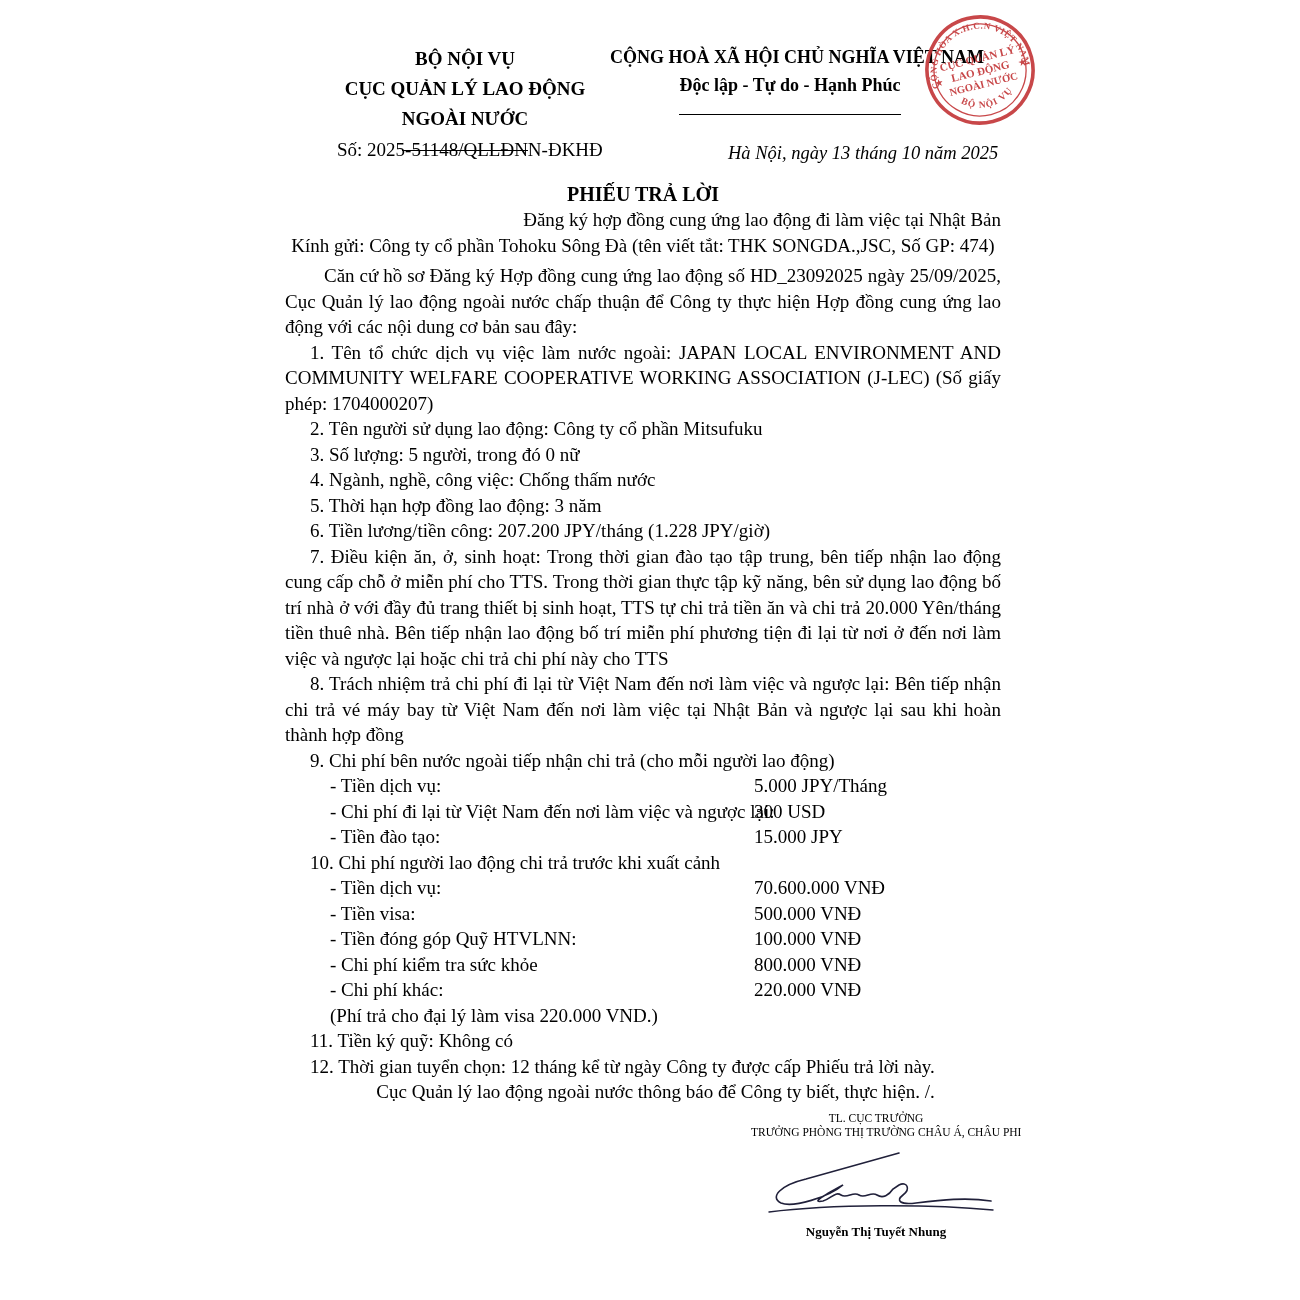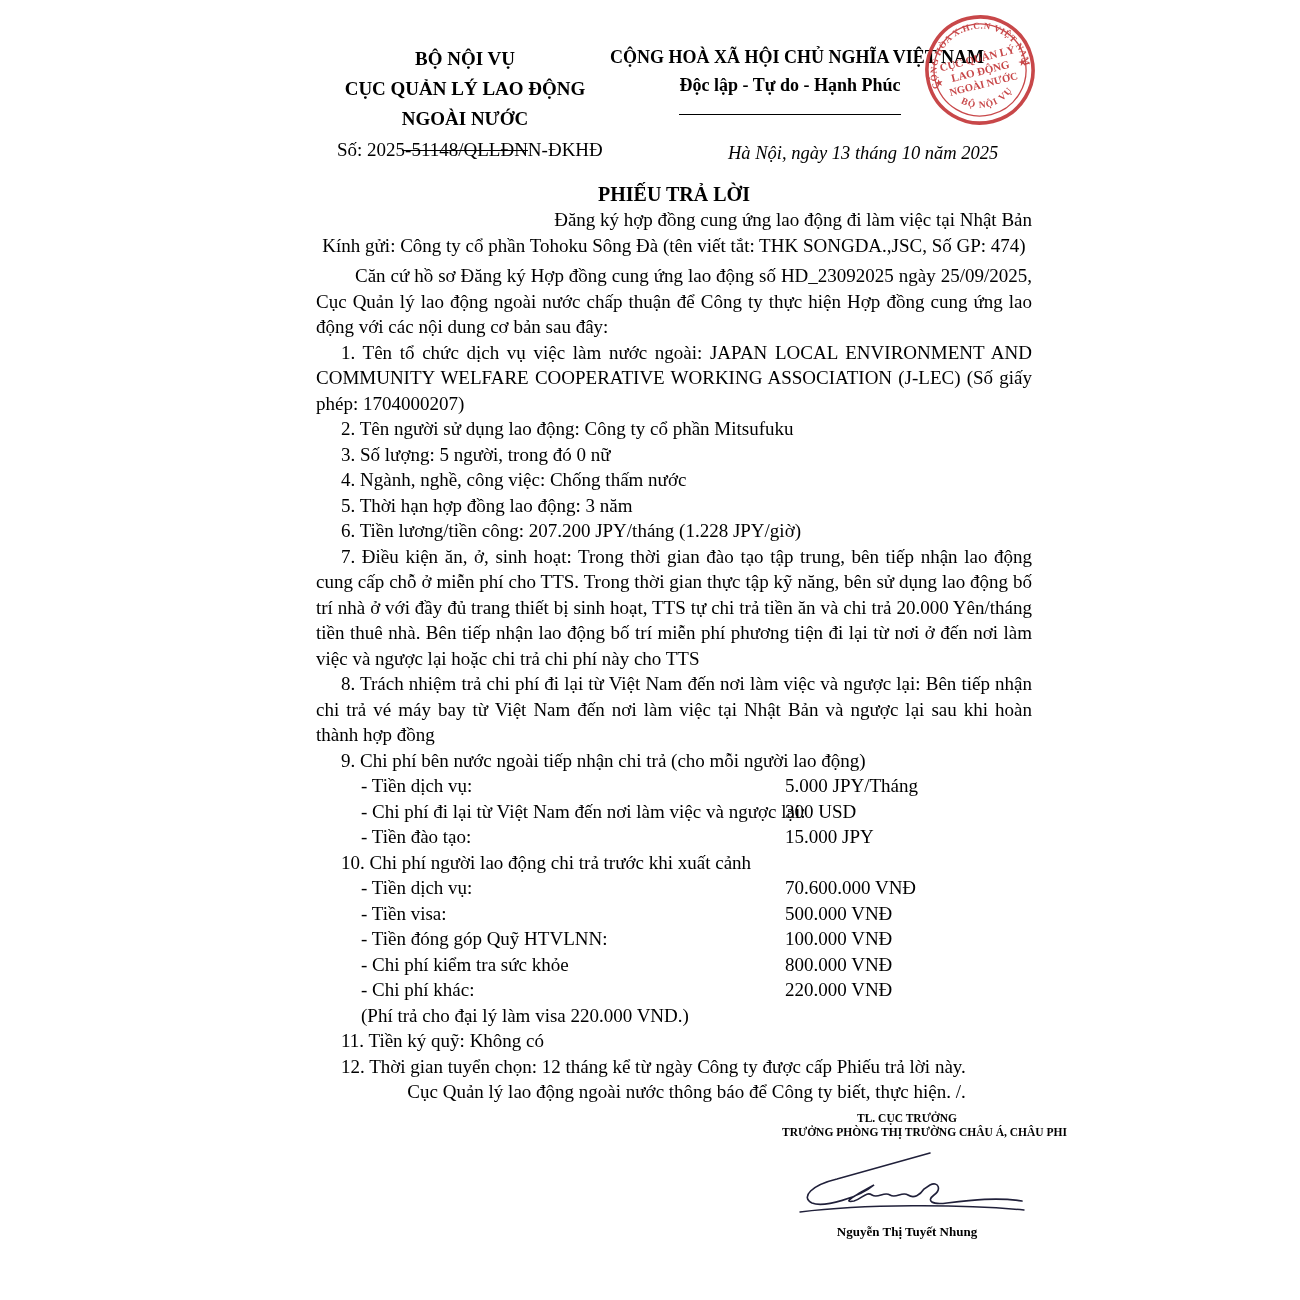--- a/index.html
+++ b/index.html
@@ -17,34 +17,34 @@
     text-align:center; white-space:nowrap;
   }
   .header-right .nat1 { font-weight:bold; font-size:18px; line-height:26px; }
   .header-right .nat2 { font-weight:bold; font-size:18px; line-height:26px; margin-top:2px; }
   .u { display:inline-block; border-bottom:1.6px solid #000; padding-bottom:16px; }
   .doc-number { position:absolute; left:337px; top:139px; font-size:19px; }
   .issue-date { position:absolute; left:728px; top:143px; font-size:18.5px; font-style:italic; font-weight:bold; font-weight:normal; }
   
   .stamp { position:absolute; left:922px; top:10px; width:116px; height:120px; opacity:.93; }
   
-  .docbody { position:absolute; left:316px; top:181px; width:716px; font-size:19px; }
+  .docbody { position:absolute; left:285px; top:181px; width:716px; font-size:19px; }
   .title    { text-align:center; font-weight:bold; font-size:20px; line-height:26px; }
   .subtitle { text-align:right; font-weight:normal; font-size:19px; line-height:26px; }
   .recipient{ text-align:center; font-size:19px; line-height:26px; margin-bottom:4px; }
   .para { text-align:justify; line-height:25.5px; }
   .intro { text-indent:39px; }
   .item  { text-indent:25px; }
   .fee-row { position:relative; line-height:25.5px; padding-left:45px; }
   .fee-value { position:absolute; left:469px; top:0; }
   .note { padding-left:45px; line-height:25.5px; }
   .closing { text-indent:25px; line-height:25.5px;text-align:center; }
   
   .sig-block { margin:6px 0 0 auto; width:250px; text-align:center; }
-  .sig-t { font-weight:bold; font-size:11.5px; line-height:14px; white-space:nowrap; }
+  .sig-t { font-weight:normal; font-size:11.5px; line-height:14px; white-space:nowrap; }
   .sig-svg { display:block; margin:6px auto 0 auto; }
   .sig-name { font-weight:bold; font-size:13px; margin-top:7px; }
 </style>
 </head>
 <body>
 
 <div class="page">
 
   <div class="header-left">
     <div>BỘ NỘI VỤ</div>

